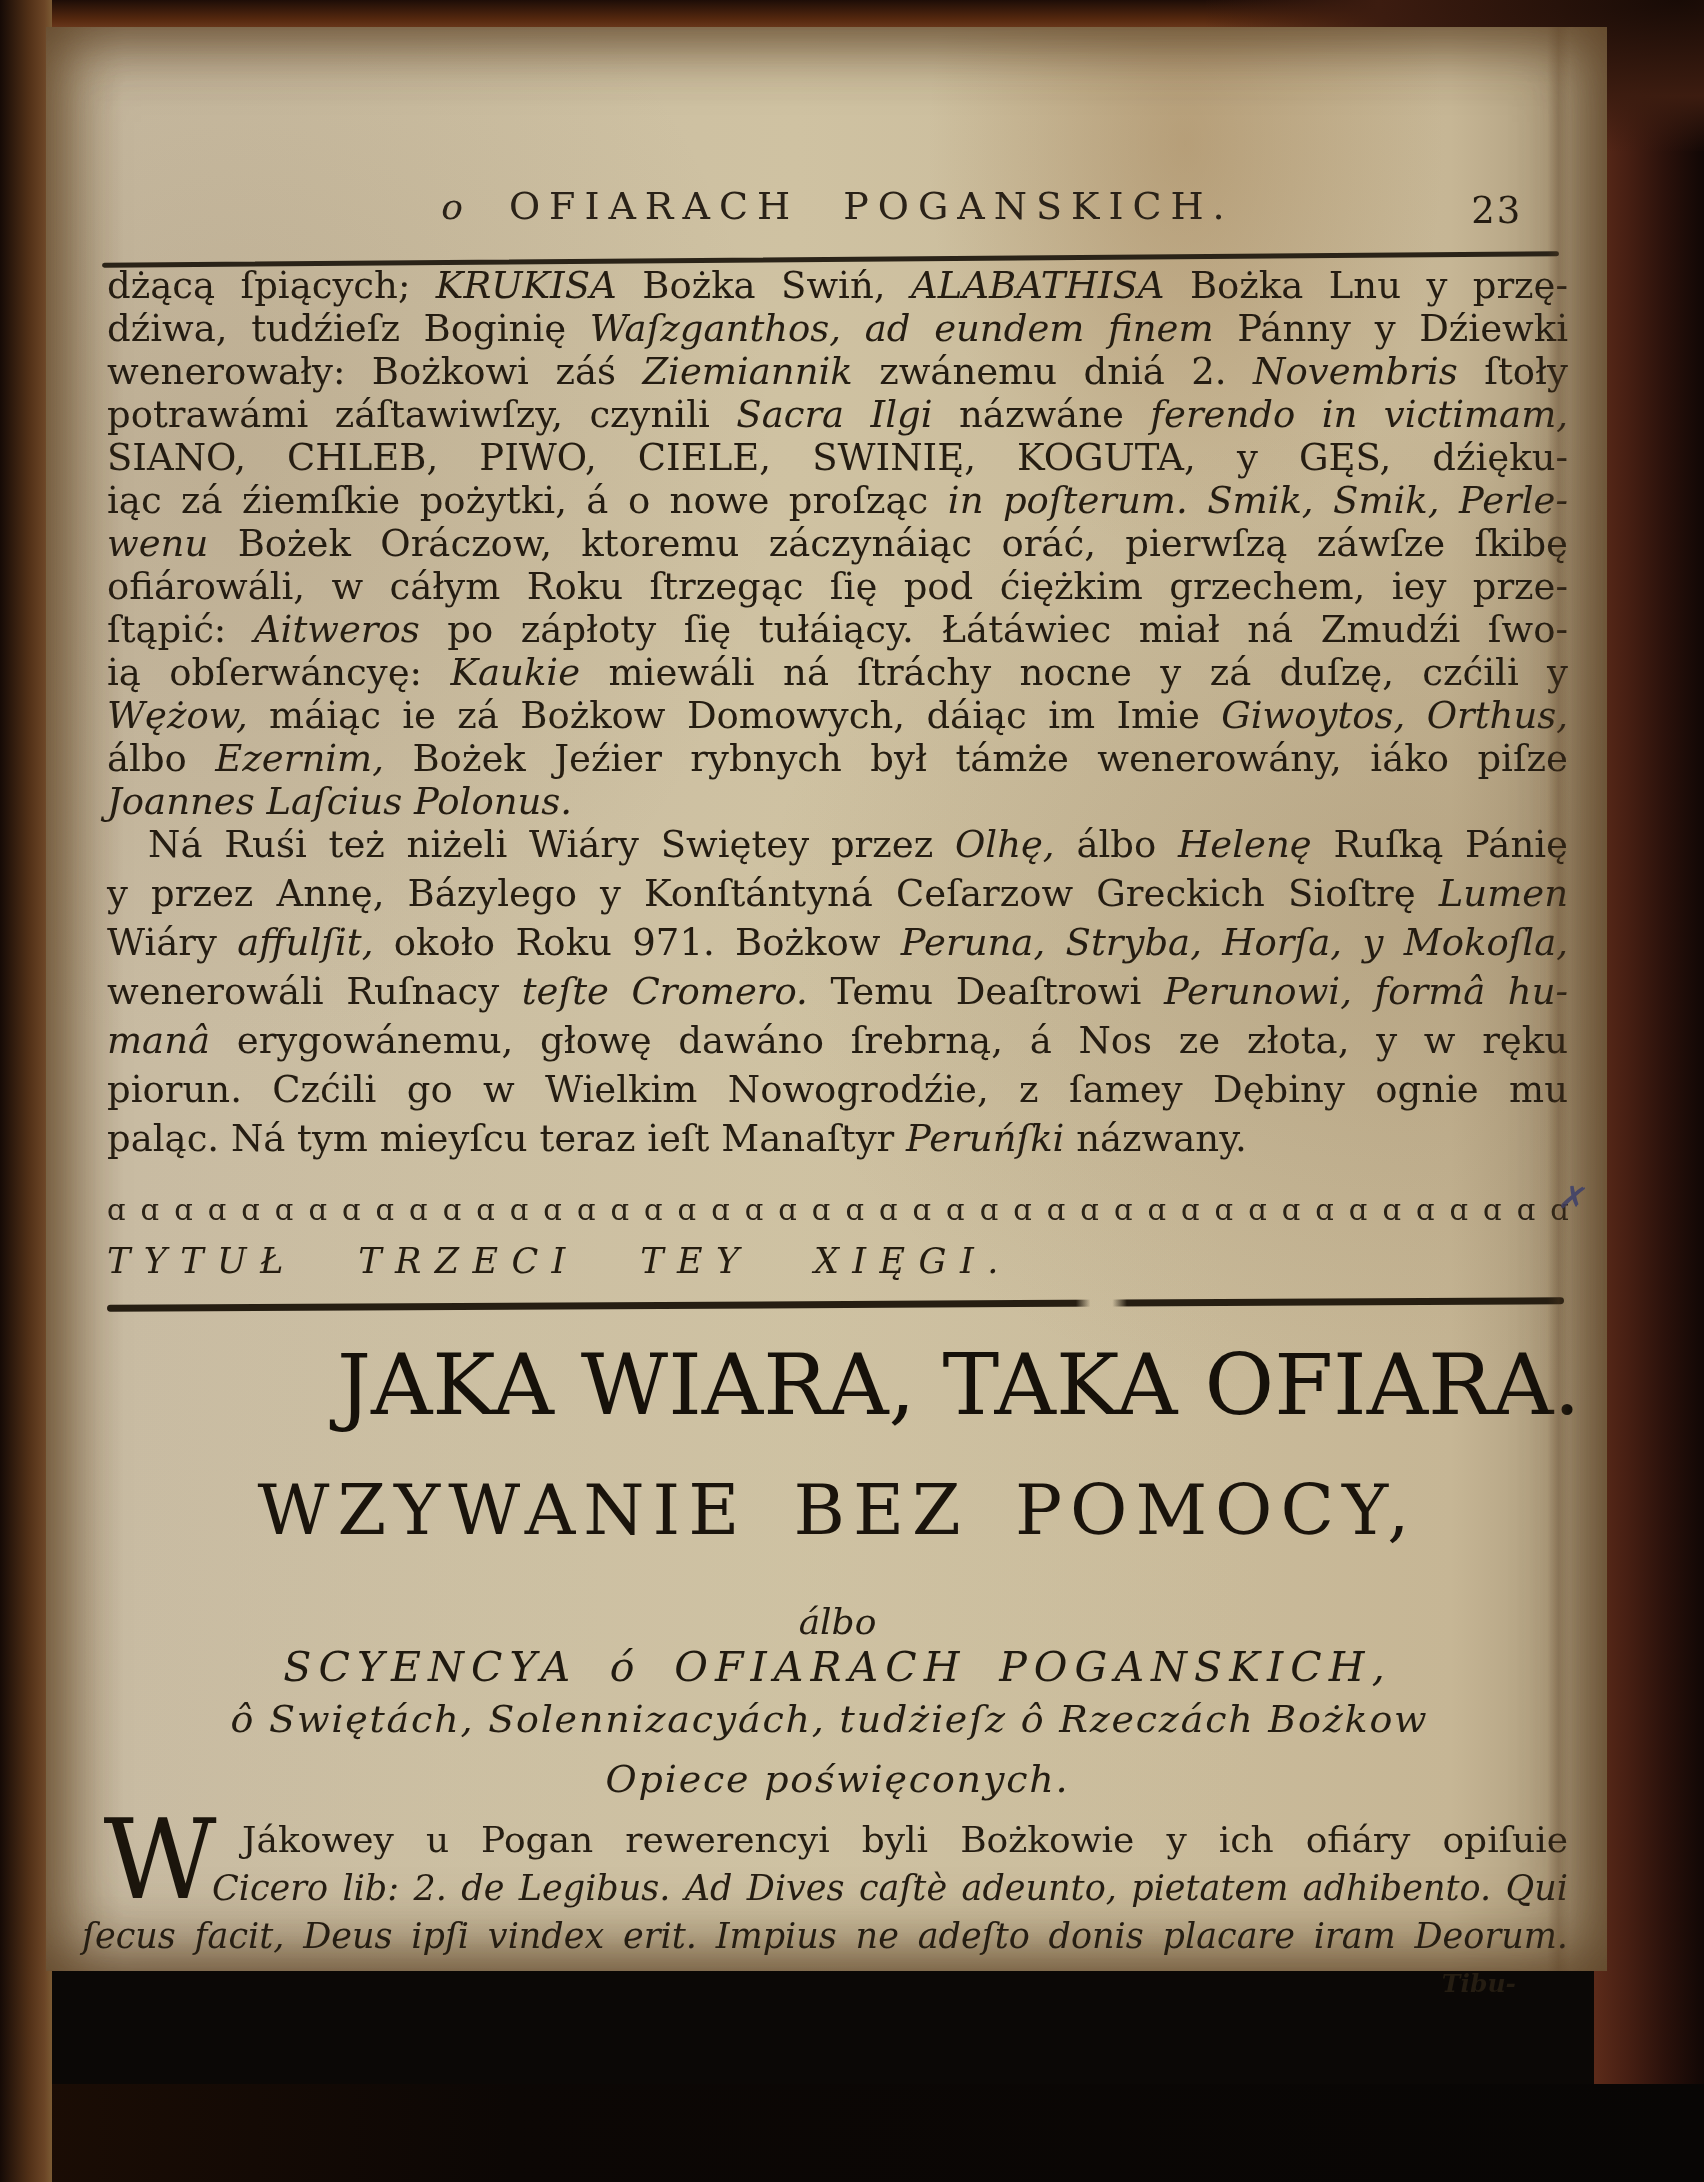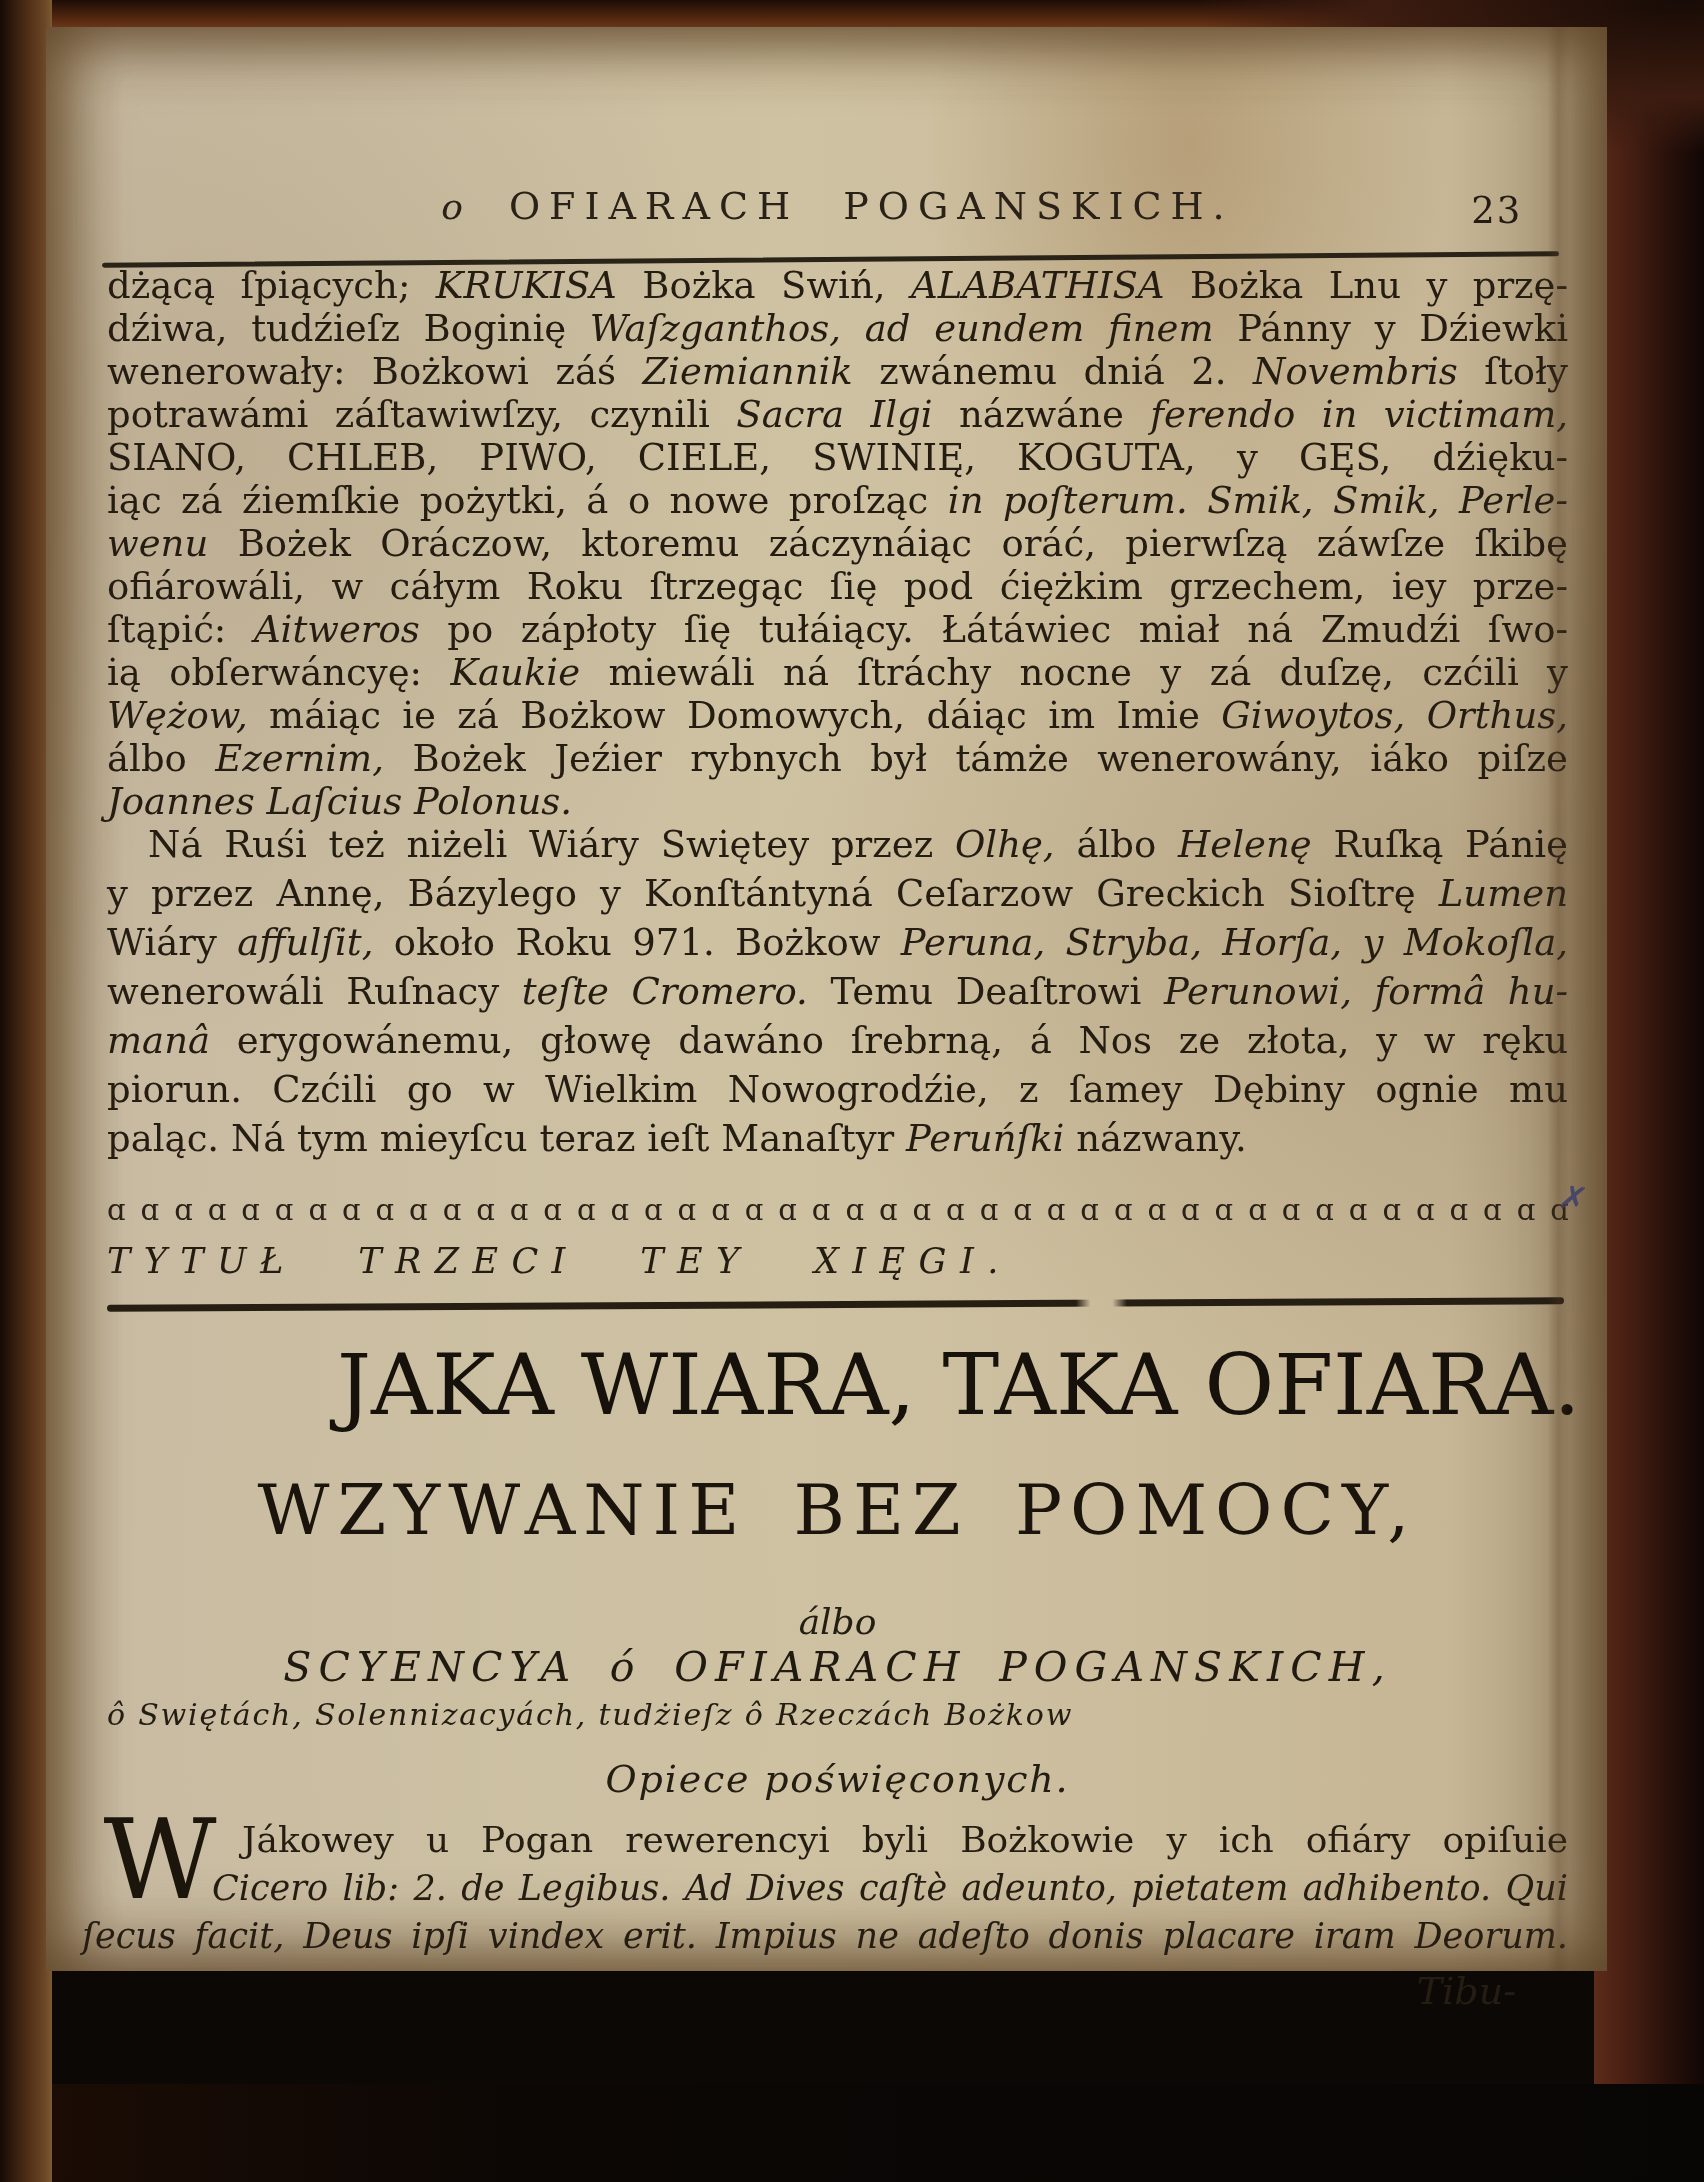--- a/index.html
+++ b/index.html
@@ -72,37 +72,37 @@
   .t-main{position:absolute;left:-12.5px;right:-12.5px;top:1308px;text-align:right;font-size:85px;
     letter-spacing:0px;white-space:nowrap;color:#16110a;}
   .t-sub1{position:absolute;left:0;right:0;top:1442px;text-align:center;font-size:70px;
     letter-spacing:8px;word-spacing:16px;white-space:nowrap;color:#1a140c;}
   .t-sub2{position:absolute;left:0;right:0;top:1517px;text-align:center;font-size:45px;
     letter-spacing:3.6px;word-spacing:9px;white-space:nowrap;color:#1d1810;}
   .t-albo{position:absolute;left:0;right:0;top:1574px;text-align:center;font-style:italic;
     font-size:36px;color:#241d12;}
   .t-sci{position:absolute;left:0;right:0;top:1616px;text-align:center;font-style:italic;
     font-size:41px;letter-spacing:7.1px;word-spacing:12.5px;white-space:nowrap;color:#201a10;}
-  .t-it1{position:absolute;left:0;right:16px;top:1670px;text-align:left;font-style:italic;
-    font-size:30px;letter-spacing:1.8px;color:#241d12;}
+  .t-it1{position:absolute;left:0;right:16px;top:1670px;text-align:center;font-style:italic;
+    font-size:38px;letter-spacing:1.8px;color:#241d12;}
   .t-it2{position:absolute;left:0;right:0;top:1718px;text-align:center;font-style:italic;
     font-size:38px;letter-spacing:1.8px;color:#241d12;margin-top:12px;}
 
   
   .finalpara{position:absolute;left:0;right:0;top:1789px;}
   .dropcap{position:absolute;left:-3.6px;top:-3.6px;font-size:110px;line-height:96px;color:#1b150c;}
   .fline{font-size:36px;height:48px;line-height:48px;white-space:nowrap;text-align:justify;
     text-align-last:justify;color:#251d12;}
   .fline i{font-style:italic;}
   .fline.ital{font-style:italic;font-size:35px;}
   .fline.inset-a{margin-left:135px;}
   .fline.inset-b{margin-left:105px;}
   .fline.hang{margin-left:-25px;}
-  .catchword{margin-top:7px;text-align:right;padding-right:52px;font-style:italic;font-size:38px;
-    height:48px;line-height:48px;color:#251d12;}
+  .catchword{margin-top:0px;text-align:right;padding-right:52px;font-style:italic;font-size:25px;
+    height:48px;line-height:48px;color:#251d12;font-weight:bold;}
 </style>
 </head>
 <body>
 
 <div class="scene">
   <div class="frame-top"></div>
   <div class="frame-right"></div>
   <div class="frame-top-right"></div>
   <div class="frame-bottom"></div>
   <div class="frame-left"></div>

